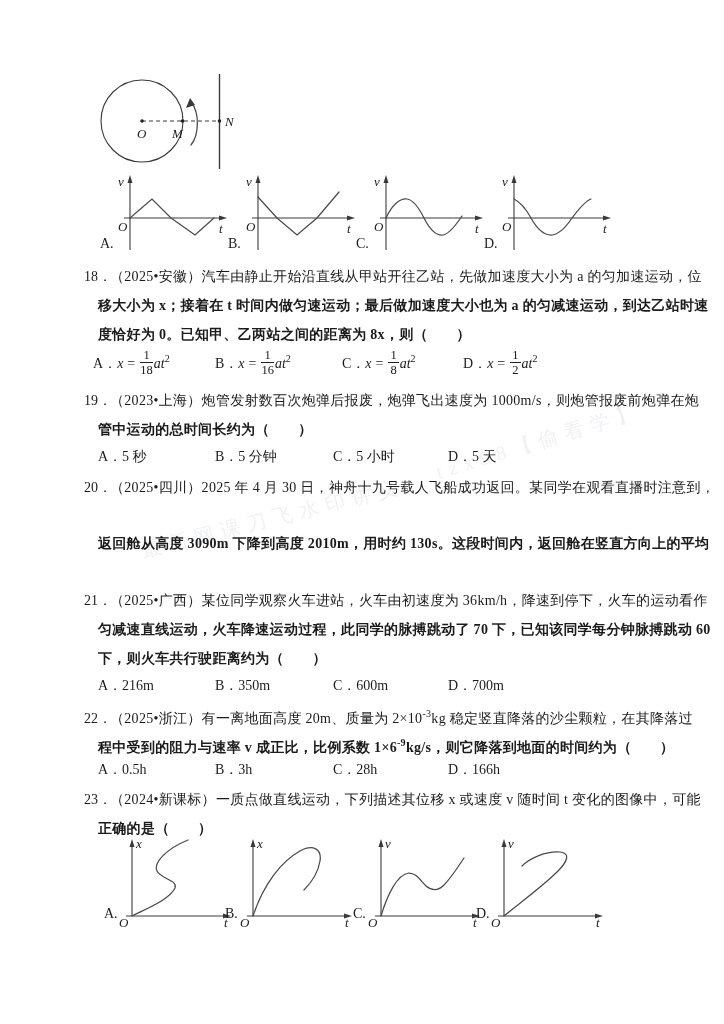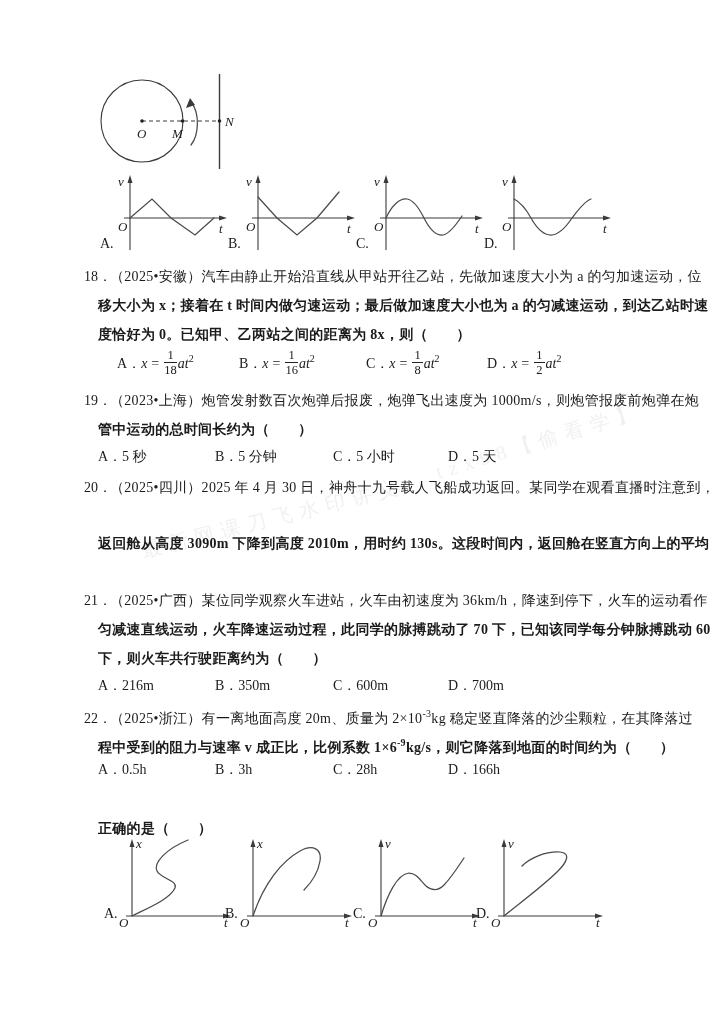--- a/index.html
+++ b/index.html
@@ -8,21 +8,21 @@
     font-family:"Liberation Serif","DejaVu Serif",serif;color:#1b1b1b;
   }
   .line{position:absolute;left:84px;white-space:nowrap;font-size:14px;line-height:20px;letter-spacing:0.3px;}
   .qnum{display:inline-block;width:26px;letter-spacing:0;}
   .cont{padding-left:14px;font-weight:bold;}
   .opts{position:absolute;left:98px;display:flex;font-size:14px;line-height:20px;white-space:nowrap;}
   .opt{width:117px;}
   .opts .opt:nth-child(2){width:118px;}
   .opts .opt:nth-child(3){width:115px;}
   .opts .opt:last-child{width:auto;}
-  .fracrow{left:117px;align-items:center;}
+  .fracrow{left:93px;align-items:center;}
   .fracrow .opt{width:122px;}
   .fracrow .opt:nth-child(2){width:127px;}
   .fracrow .opt:nth-child(3){width:121px;}
   .frac{display:inline-block;text-align:center;vertical-align:middle;font-size:12.5px;line-height:1.15;margin:0 1px;position:relative;top:-2px;}
   .fnum{display:block;border-bottom:1px solid #222;padding:0 2px;}
   .fden{display:block;}
   .mvar{font-style:italic;}
   .eqs{margin:0 4px;}
   sup{font-size:10px;}
   .gblock{position:absolute;width:132px;}
@@ -146,20 +146,21 @@
 
   <div class="line" style="top:704px"><span class="qnum">22．</span><span>（2025•浙江）有一离地面高度 20m、质量为 2×10</span><sup>-3</sup><span>kg 稳定竖直降落的沙尘颗粒，在其降落过</span></div>
   <div class="line cont" style="top:733px"><span>程中受到的阻力与速率 v 成正比，比例系数 1×6</span><sup>-9</sup><span>kg/s，则它降落到地面的时间约为（　　）</span></div>
   <div class="opts" style="top:760px">
     <span class="opt">A．0.5h</span>
     <span class="opt">B．3h</span>
     <span class="opt">C．28h</span>
     <span class="opt">D．166h</span>
   </div>
 
+  <div class="line" style="top:790px"><span class="qnum">23．</span><span>（2024•新课标）一质点做直线运动，下列描述其位移 x 或速度 v 随时间 t 变化的图像中，可能</span></div>
   <div class="line cont" style="top:819px">正确的是（　　）</div>
 
   <div class="gblock" style="left:104px;top:836px;height:92px">
     <span class="glabel" style="top:70px">A.</span>
     <svg width="130" height="92" viewBox="0 0 130 92">
       <line class="axis" x1="28" y1="6" x2="28" y2="80"></line>
         <polygon class="ah" points="28,3 25.5,11 30.5,11"></polygon>
       <line class="axis" x1="22" y1="80" x2="124" y2="80"></line>
         <polygon class="ah" points="127,80 119,77.5 119,82.5"></polygon>
       <path class="curve" d="M28,80 C44,72 66,63 71,52 C74,44 57,43 53,35 C49,27 62,13 84,4"></path>

